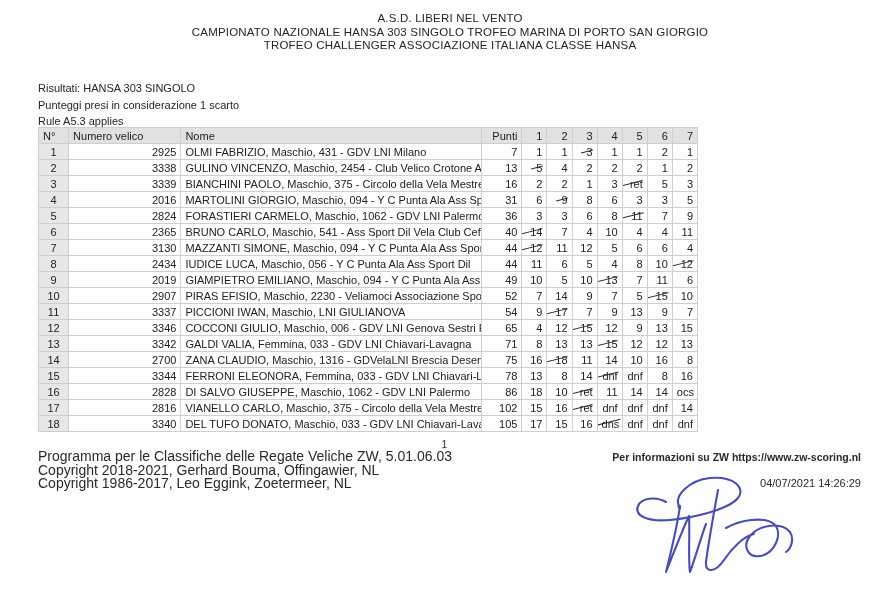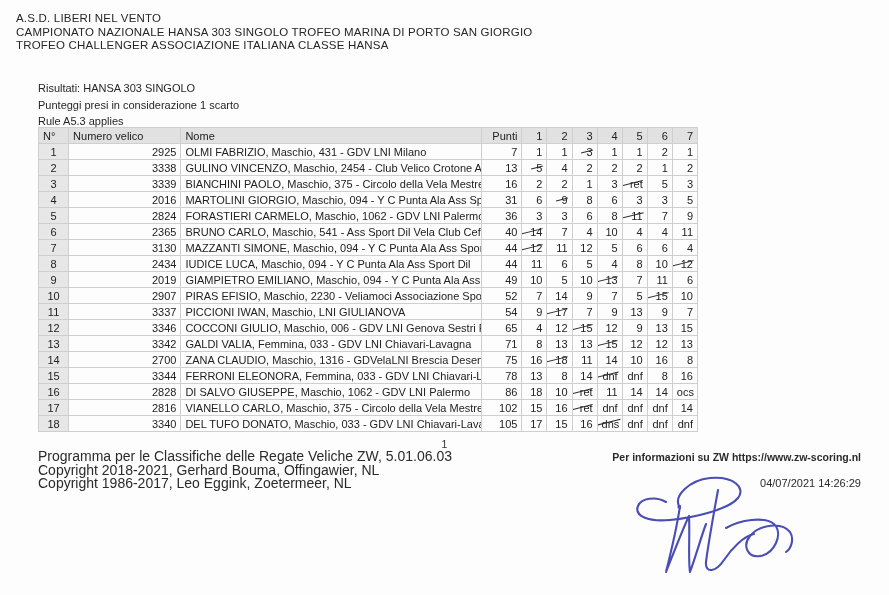--- a/index.html
+++ b/index.html
@@ -9,21 +9,21 @@
     color: #1f1f1f;
     width: 889px; height: 595px;
     position: relative;
     overflow: hidden;
   }
   .page { position: absolute; inset: 0; background: #fdfdfd; }
 
   
   .doc-header {
     position: absolute; top: 12px; left: 0; right: 5px;
-    text-align: left;
+    text-align: center;
     font-size: 11.5px; line-height: 13.5px;
     color: #262626;
     letter-spacing: 0.2px;
     padding-left: 16px;
   }
 
   
   .info-block {
     position: absolute; top: 80px; left: 38px;
     font-size: 11px; line-height: 16.5px; color: #262626;
@@ -231,21 +231,21 @@
           <td class="race"><span>11</span></td>
           <td class="race"><span>12</span></td>
           <td class="race"><span>5</span></td>
           <td class="race"><span>6</span></td>
           <td class="race"><span>6</span></td>
           <td class="race"><span>4</span></td>
         </tr>
         <tr>
           <td class="pos">8</td>
           <td class="sail">2434</td>
-          <td class="name">IUDICE LUCA, Maschio, 094 - Y C Punta Ala Ass Sport Dil</td>
+          <td class="name">IUDICE LUCA, Maschio, 056 - Y C Punta Ala Ass Sport Dil</td>
           <td class="pts">44</td>
           <td class="race"><span>11</span></td>
           <td class="race"><span>6</span></td>
           <td class="race"><span>5</span></td>
           <td class="race"><span>4</span></td>
           <td class="race"><span>8</span></td>
           <td class="race"><span>10</span></td>
           <td class="race"><span class="struck">12</span></td>
         </tr>
         <tr>

